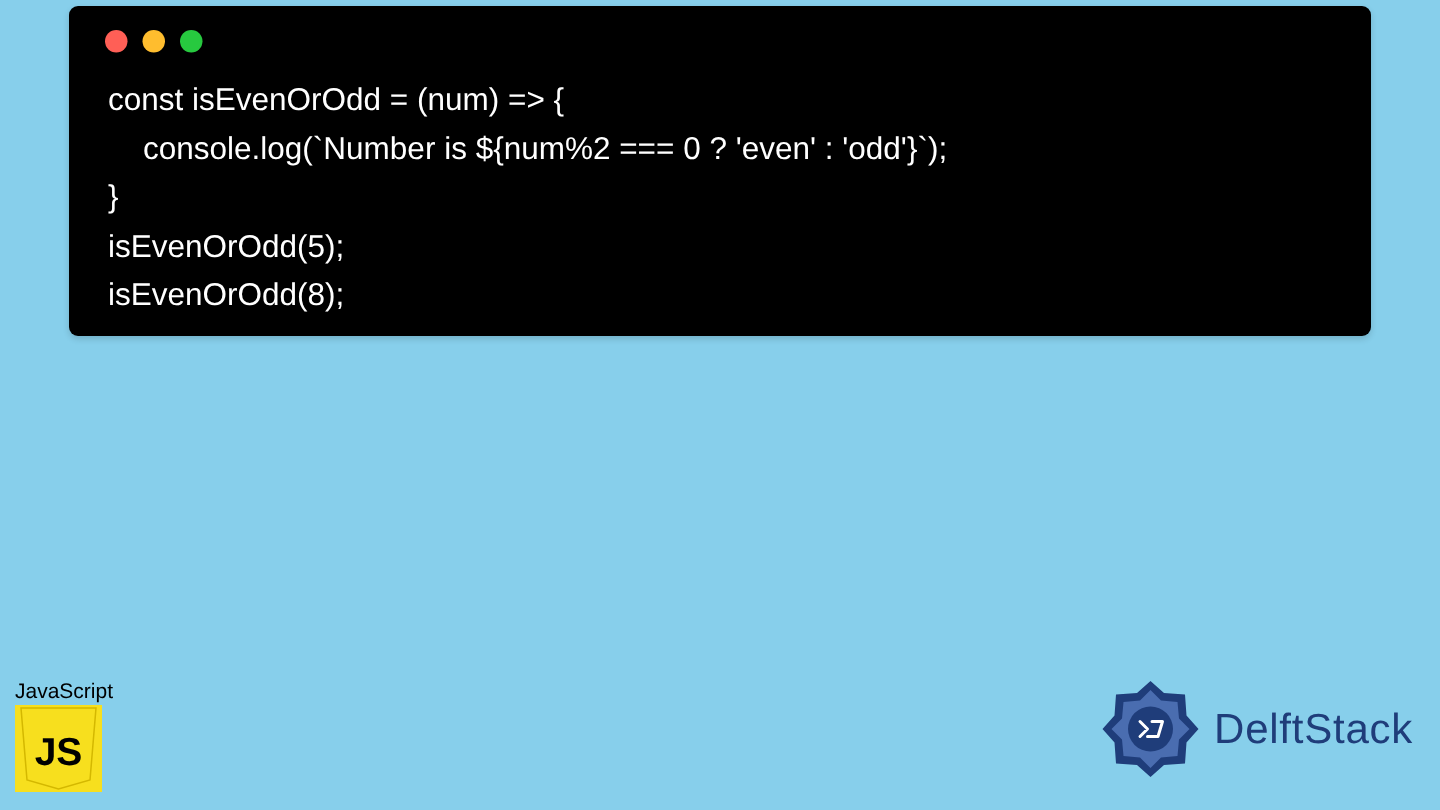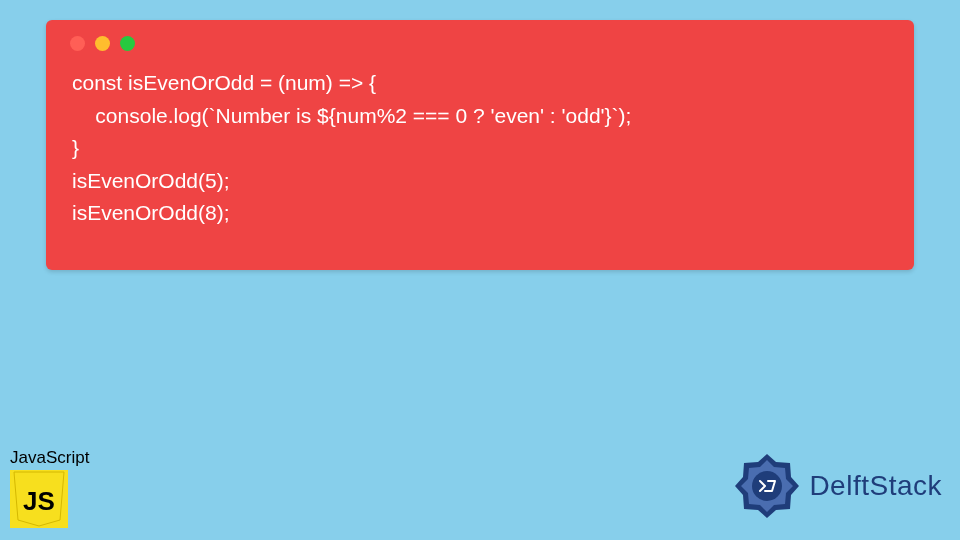--- a/index.html
+++ b/index.html
@@ -6,25 +6,25 @@
   body {
     width: 960px;
     height: 540px;
     background: #87cfeb;
     position: relative;
     font-family: -apple-system, BlinkMacSystemFont, "Segoe UI", Helvetica, Arial, sans-serif;
     overflow: hidden;
   }
   .code-window {
     position: absolute;
-    top: 20px;
+    top: 4px;
     left: 46px;
     width: 868px;
-    height: 250px;
-    background: #ef4444;
+    height: 220px;
+    background: #000000;
     border-radius: 6px;
     box-shadow: 0 2px 4px rgba(0,0,0,0.15);
   }
   .window-dots {
     display: flex;
     gap: 10px;
     padding: 16px 20px 10px 24px;
   }
   .dot {
     width: 15px;
@@ -44,21 +44,21 @@
   }
   .js-badge {
     position: absolute;
     left: 10px;
     bottom: 12px;
     display: flex;
     flex-direction: column;
     align-items: flex-start;
   }
   .js-badge-label {
-    font-size: 17px;
+    font-size: 14px;
     color: #000;
     font-weight: 400;
     margin-bottom: 2px;
   }
   .js-badge-icon {
     width: 58px;
     height: 58px;
     background: #f7df1e;
     position: relative;
     display: flex;

